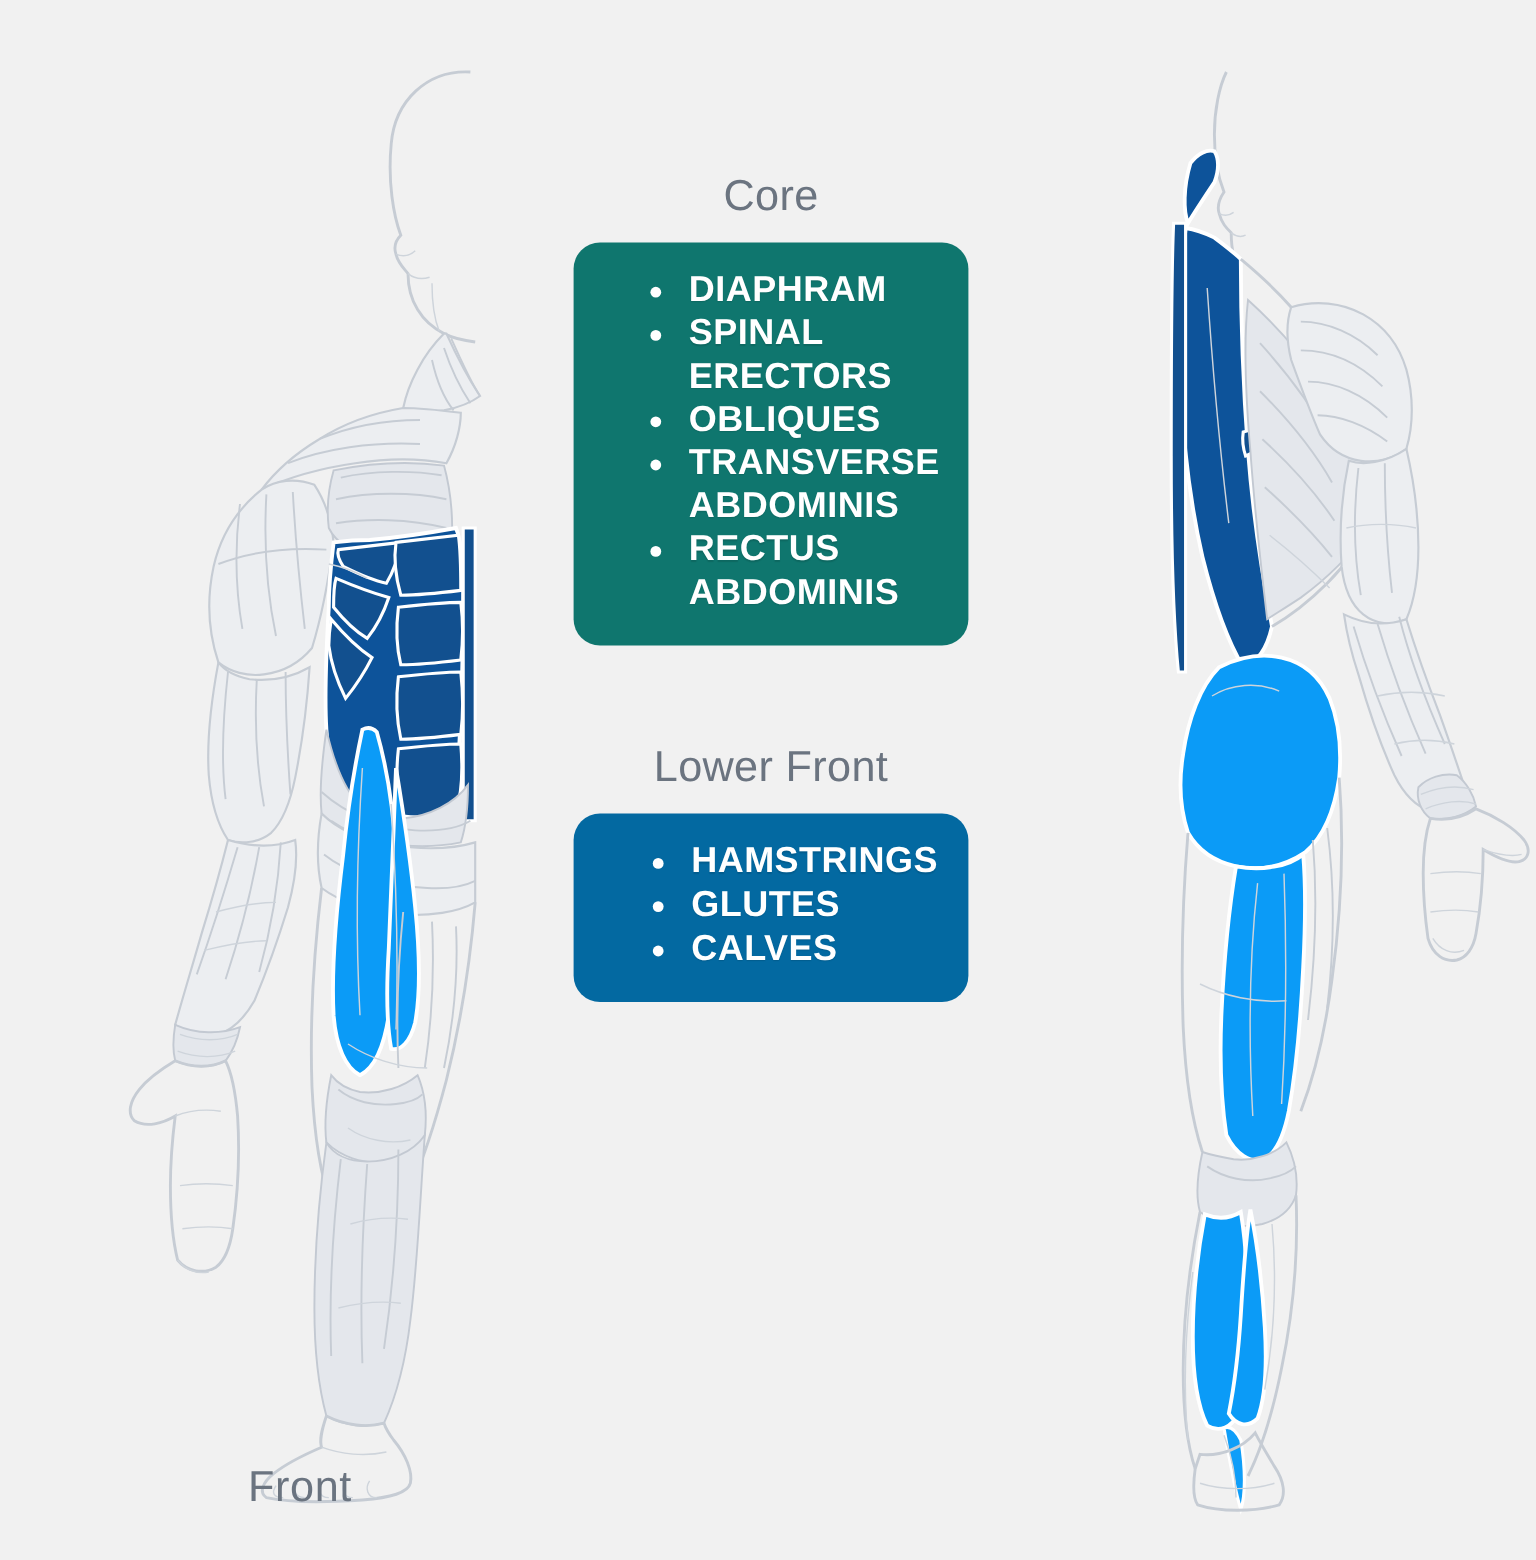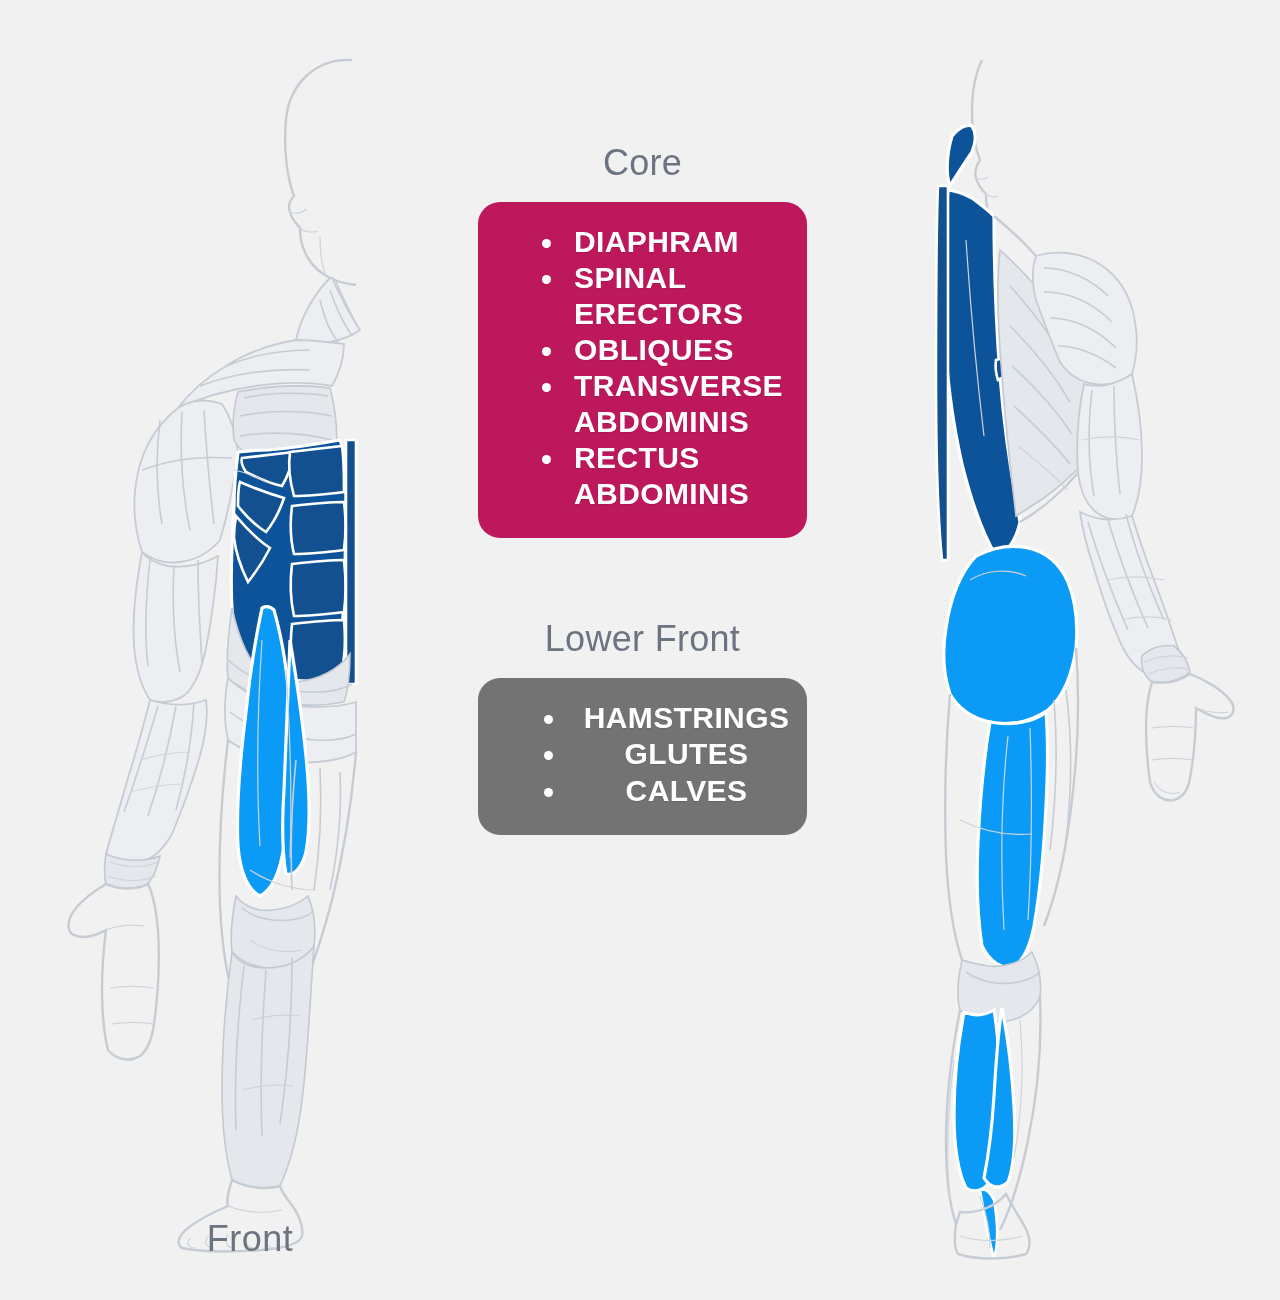--- a/index.html
+++ b/index.html
@@ -19,20 +19,21 @@
     width: 1280px;
     height: 1300px;
     background: #f1f1f1;
   }
 
   
   .figure-panel {
     position: absolute;
     top: 0;
     height: 1300px;
+    padding-left: 40px;
   }
   #front-panel { left: 0px;   width: 500px; }
   #back-panel  { left: 830px; width: 450px; }
 
   .figure-svg { display: block; width: 100%; height: 100%; }
 
   .view-label {
     position: absolute;
     width: 100%;
     text-align: center;
@@ -65,22 +66,22 @@
     margin: 0 0 20px 0;
     line-height: 1.05;
   }
 
   .legend-box {
     margin: 0 18px;
     border-radius: 22px;
     padding: 22px 10px 26px 10px;
     box-sizing: border-box;
   }
-  .legend-box.dark  { background: #be185d; }
-  .legend-box.light { background: #737373; text-align: center; }
+  .legend-box.dark  { background: #0f766e; }
+  .legend-box.light { background: #0369a1; }
 
   .legend-list {
     list-style: none;
     margin: 0;
     padding: 0 0 0 44px;
   }
   .legend-list li {
     position: relative;
     color: #ffffff;
     font-size: 30px;

